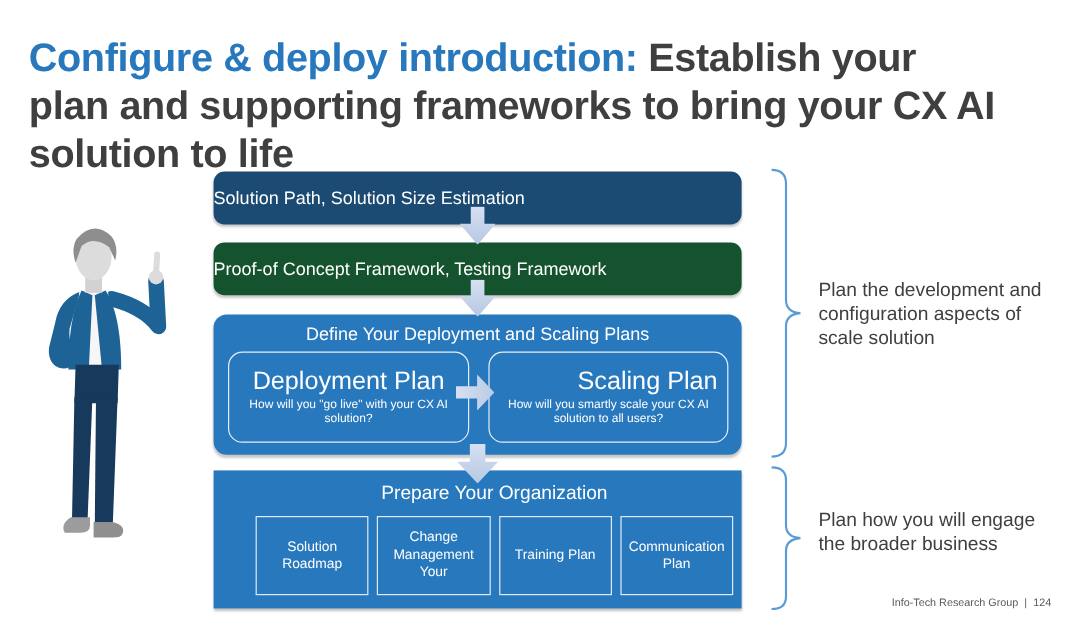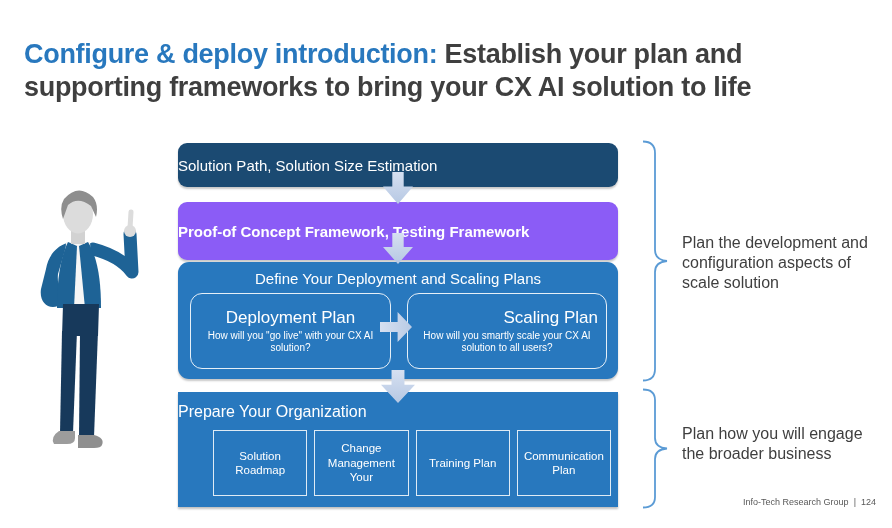--- a/index.html
+++ b/index.html
@@ -2,54 +2,54 @@
 <html><head>
 <meta charset="utf-8">
 <style>
   html,body{margin:0;padding:0;background:#fff;}
   .slide{
     position:relative;width:892px;height:528px;background:#ffffff;overflow:hidden;
     font-family:"Liberation Sans", sans-serif;
   }
   
   .title{
-    position:absolute;left:24px;top:38px;width:806px;margin:0;
-    font-size:27px;line-height:1.21;font-weight:700;letter-spacing:-0.3px;
+    position:absolute;left:24px;top:28px;width:806px;margin:0;
+    font-size:33px;line-height:1.21;font-weight:700;letter-spacing:-0.3px;
   }
   .title .t-blue{color:#2878BE;}
   .title .t-dark{color:#3F3F3F;}
   
   .person{position:absolute;left:30px;top:186px;width:120px;height:265px;}
   
   .box{
     position:absolute;left:178px;width:440px;display:flex;align-items:center;justify-content:flex-start;
     color:#fff;font-size:15px;border-radius:9px;box-shadow:0 2px 2px rgba(0,0,0,0.22);
     z-index:1;text-align:center;
   }
   .box1{top:143px;height:44px;background:#1B4A72;}
-  .box2{top:202px;height:58px;background:#8b5cf6;font-weight:bold;}
+  .box2{top:202px;height:44px;background:#14532d;}
   .box3{
     position:absolute;left:178px;top:262px;width:440px;height:117px;background:#2878BE;
     border-radius:11px;box-shadow:0 2px 2px rgba(0,0,0,0.22);z-index:1;color:#fff;
   }
   .box3-title{position:absolute;top:8px;left:0;width:100%;text-align:center;font-size:15px;}
   .subcard{
     position:absolute;top:31px;height:76px;border:1.5px solid rgba(255,255,255,0.88);
     border-radius:12px;box-sizing:border-box;text-align:center;color:#fff;
     display:flex;flex-direction:column;justify-content:center;padding:2px 8px;
   }
   .subcard.left{left:12px;width:201px;}
   .subcard.right{left:229px;width:200px;align-items:flex-end;}
-  .subcard .sub-title{font-size:17px;margin-bottom:2px;}
+  .subcard .sub-title{font-size:21px;margin-bottom:2px;}
   .subcard .sub-desc{font-size:10px;line-height:1.25;}
   .box4{
     position:absolute;left:178px;top:392px;width:440px;height:115px;background:#2878BE;
     box-shadow:0 2px 2px rgba(0,0,0,0.25);z-index:1;color:#fff;
   }
-  .box4-title{position:absolute;top:11px;left:0;width:100%;font-size:16px;}
+  .box4-title{position:absolute;top:11px;left:0;width:100%;text-align:center;font-size:16px;padding-left:14px;}
   .box4-row{
     position:absolute;left:7px;right:7px;top:38px;height:66px;display:flex;gap:7px;padding-left:28px;
   }
   .cell{
     flex:1;border:1.5px solid rgba(255,255,255,0.85);box-sizing:border-box;
     display:flex;align-items:center;justify-content:center;text-align:center;
     font-size:11.5px;line-height:1.25;padding:2px 4px;
   }
   
   .arrow-down{

